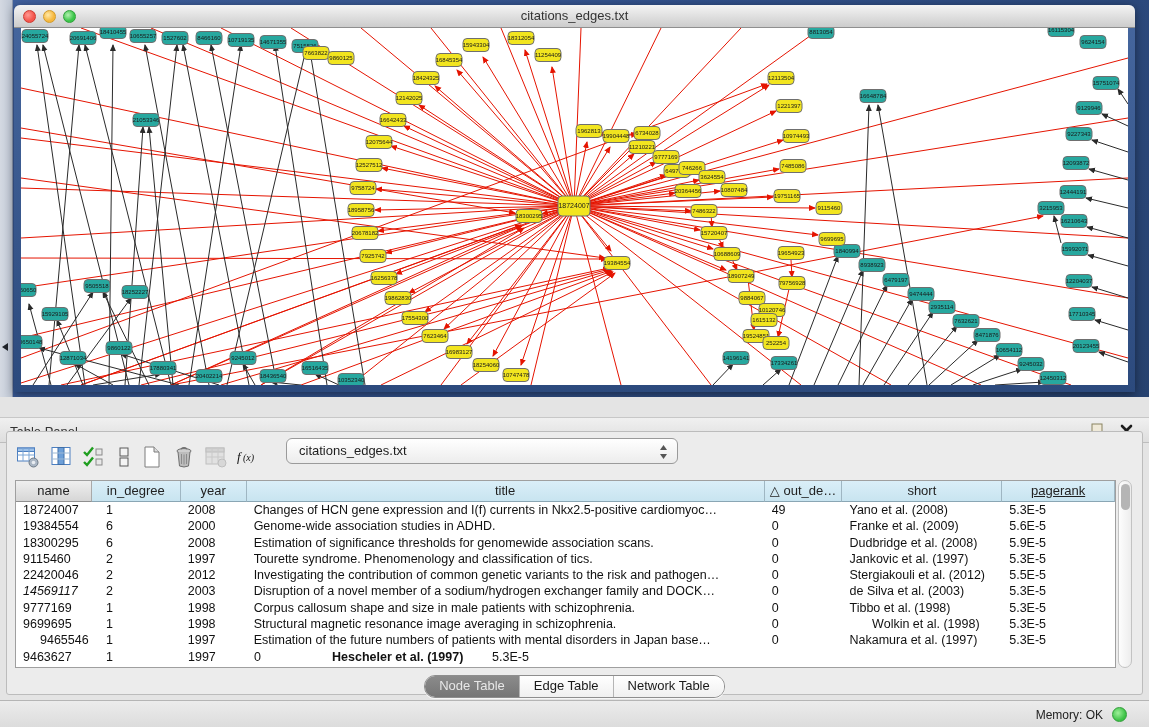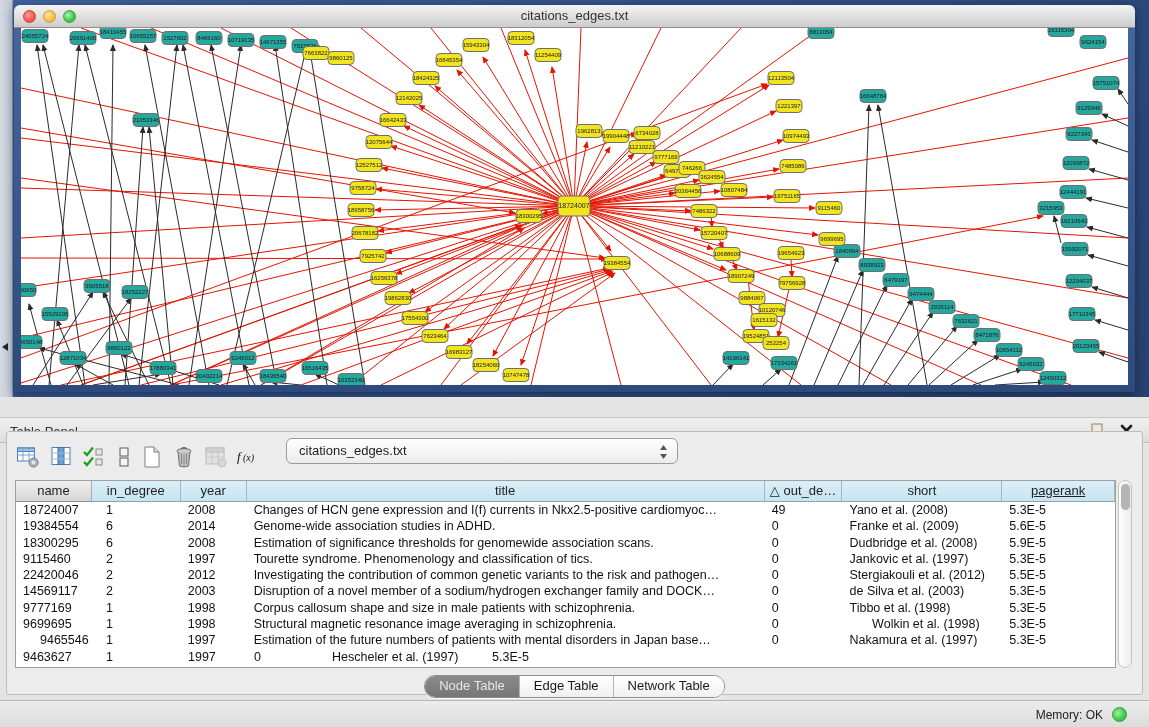--- a/index.html
+++ b/index.html
@@ -773,21 +773,21 @@
               <div class="gcell" style="width: 89px; padding-left: 14px;">1</div>
               <div class="gcell" style="width: 66px;">2008</div>
               <div class="gcell" style="width: 519px;">Changes of HCN gene expression and I(f) currents in Nkx2.5-positive cardiomyoc…</div>
               <div class="gcell" style="width: 78px;">49</div>
               <div class="gcell" style="width: 160px;">Yano et al. (2008)</div>
               <div class="gcell" style="width: 113px;">5.3E-5</div>
             </div>
             <div class="grow">
               <div class="gcell" style="width: 76px;">19384554</div>
               <div class="gcell" style="width: 89px; padding-left: 14px;">6</div>
-              <div class="gcell" style="width: 66px;">2014</div>
+              <div class="gcell" style="width: 66px;">2000</div>
               <div class="gcell" style="width: 519px;">Genome-wide association studies in ADHD.</div>
               <div class="gcell" style="width: 78px;">0</div>
               <div class="gcell" style="width: 160px;">Franke et al. (2009)</div>
               <div class="gcell" style="width: 113px;">5.6E-5</div>
             </div>
             <div class="grow">
               <div class="gcell" style="width: 76px;">18300295</div>
               <div class="gcell" style="width: 89px; padding-left: 14px;">6</div>
               <div class="gcell" style="width: 66px;">2008</div>
               <div class="gcell" style="width: 519px;">Estimation of significance thresholds for genomewide association scans.</div>
@@ -807,21 +807,21 @@
             <div class="grow">
               <div class="gcell" style="width: 76px;">22420046</div>
               <div class="gcell" style="width: 89px; padding-left: 14px;">2</div>
               <div class="gcell" style="width: 66px;">2012</div>
               <div class="gcell" style="width: 519px;">Investigating the contribution of common genetic variants to the risk and pathogen…</div>
               <div class="gcell" style="width: 78px;">0</div>
               <div class="gcell" style="width: 160px;">Stergiakouli et al. (2012)</div>
               <div class="gcell" style="width: 113px;">5.5E-5</div>
             </div>
             <div class="grow">
-              <div class="gcell" style="width: 76px;">14569117</div>
+              <div class="gcell" style="width: 76px; font-style: italic;">14569117</div>
               <div class="gcell" style="width: 89px; padding-left: 14px;">2</div>
               <div class="gcell" style="width: 66px;">2003</div>
               <div class="gcell" style="width: 519px;">Disruption of a novel member of a sodium/hydrogen exchanger family and DOCK…</div>
               <div class="gcell" style="width: 78px;">0</div>
               <div class="gcell" style="width: 160px;">de Silva et al. (2003)</div>
               <div class="gcell" style="width: 113px;">5.3E-5</div>
             </div>
             <div class="grow">
               <div class="gcell" style="width: 76px;">9777169</div>
               <div class="gcell" style="width: 89px; padding-left: 14px;">1</div>
@@ -847,21 +847,21 @@
               <div class="gcell" style="width: 519px;">Estimation of the future numbers of patients with mental disorders in Japan base…</div>
               <div class="gcell" style="width: 78px;">0</div>
               <div class="gcell" style="width: 160px;">Nakamura et al. (1997)</div>
               <div class="gcell" style="width: 113px;">5.3E-5</div>
             </div>
             <div class="grow">
               <div class="gcell" style="width: 76px;">9463627</div>
               <div class="gcell" style="width: 89px; padding-left: 14px;">1</div>
               <div class="gcell" style="width: 66px;">1997</div>
               <div class="gcell" style="width: 78px;">0</div>
-              <div class="gcell" style="width: 160px;">Hescheler et al. (1997)</div>
+              <div class="gcell" style="width: 160px; font-weight: bold;">Hescheler et al. (1997)</div>
               <div class="gcell" style="width: 113px;">5.3E-5</div>
             </div>
           </div>
       </div>
       <div class="vscroll">
         <div class="vthumb"></div>
       </div>
 
       <div class="seg-bar">
         <div class="segmented" id="segmented">

